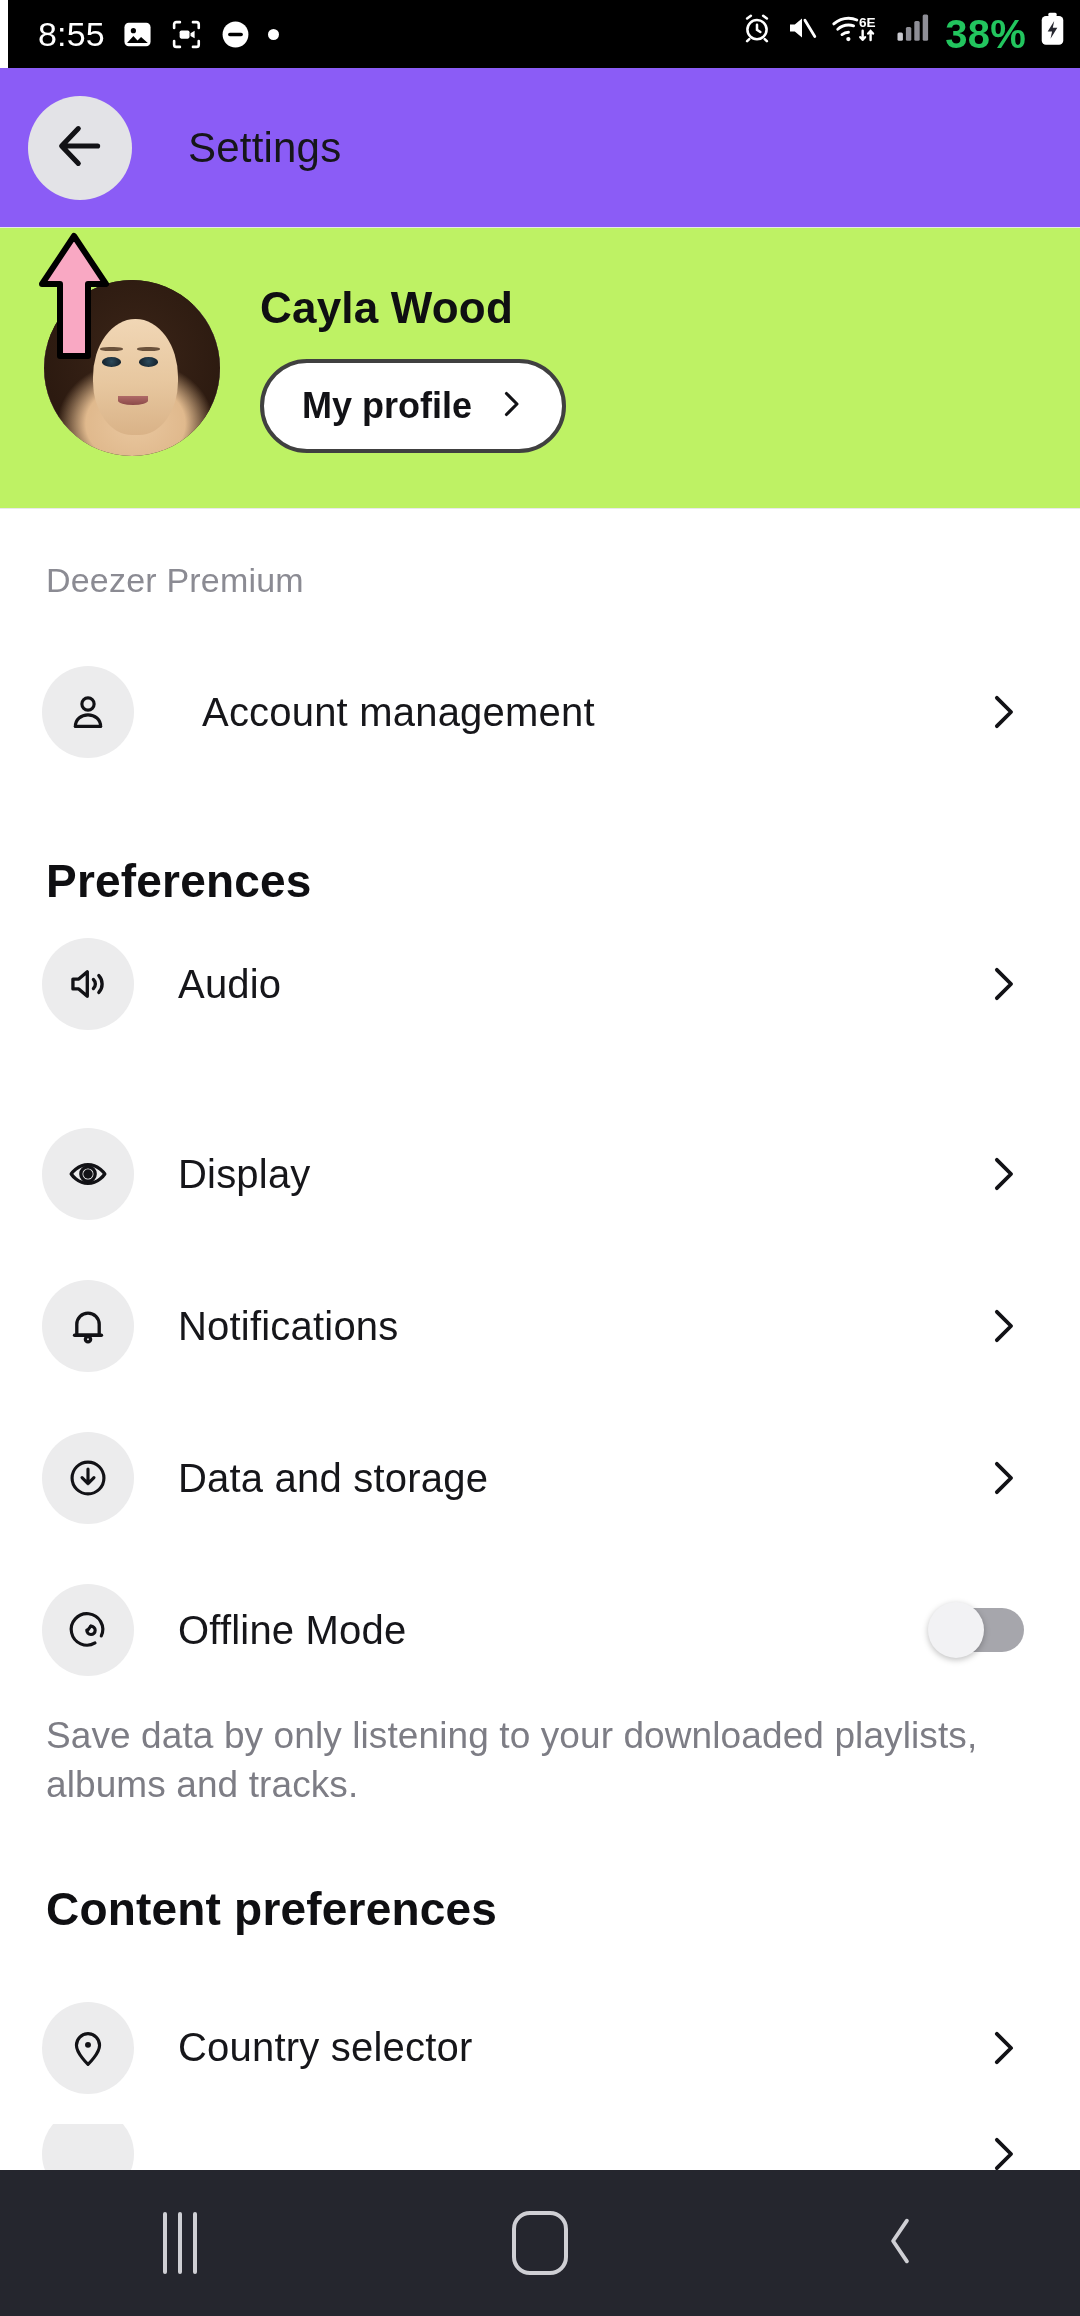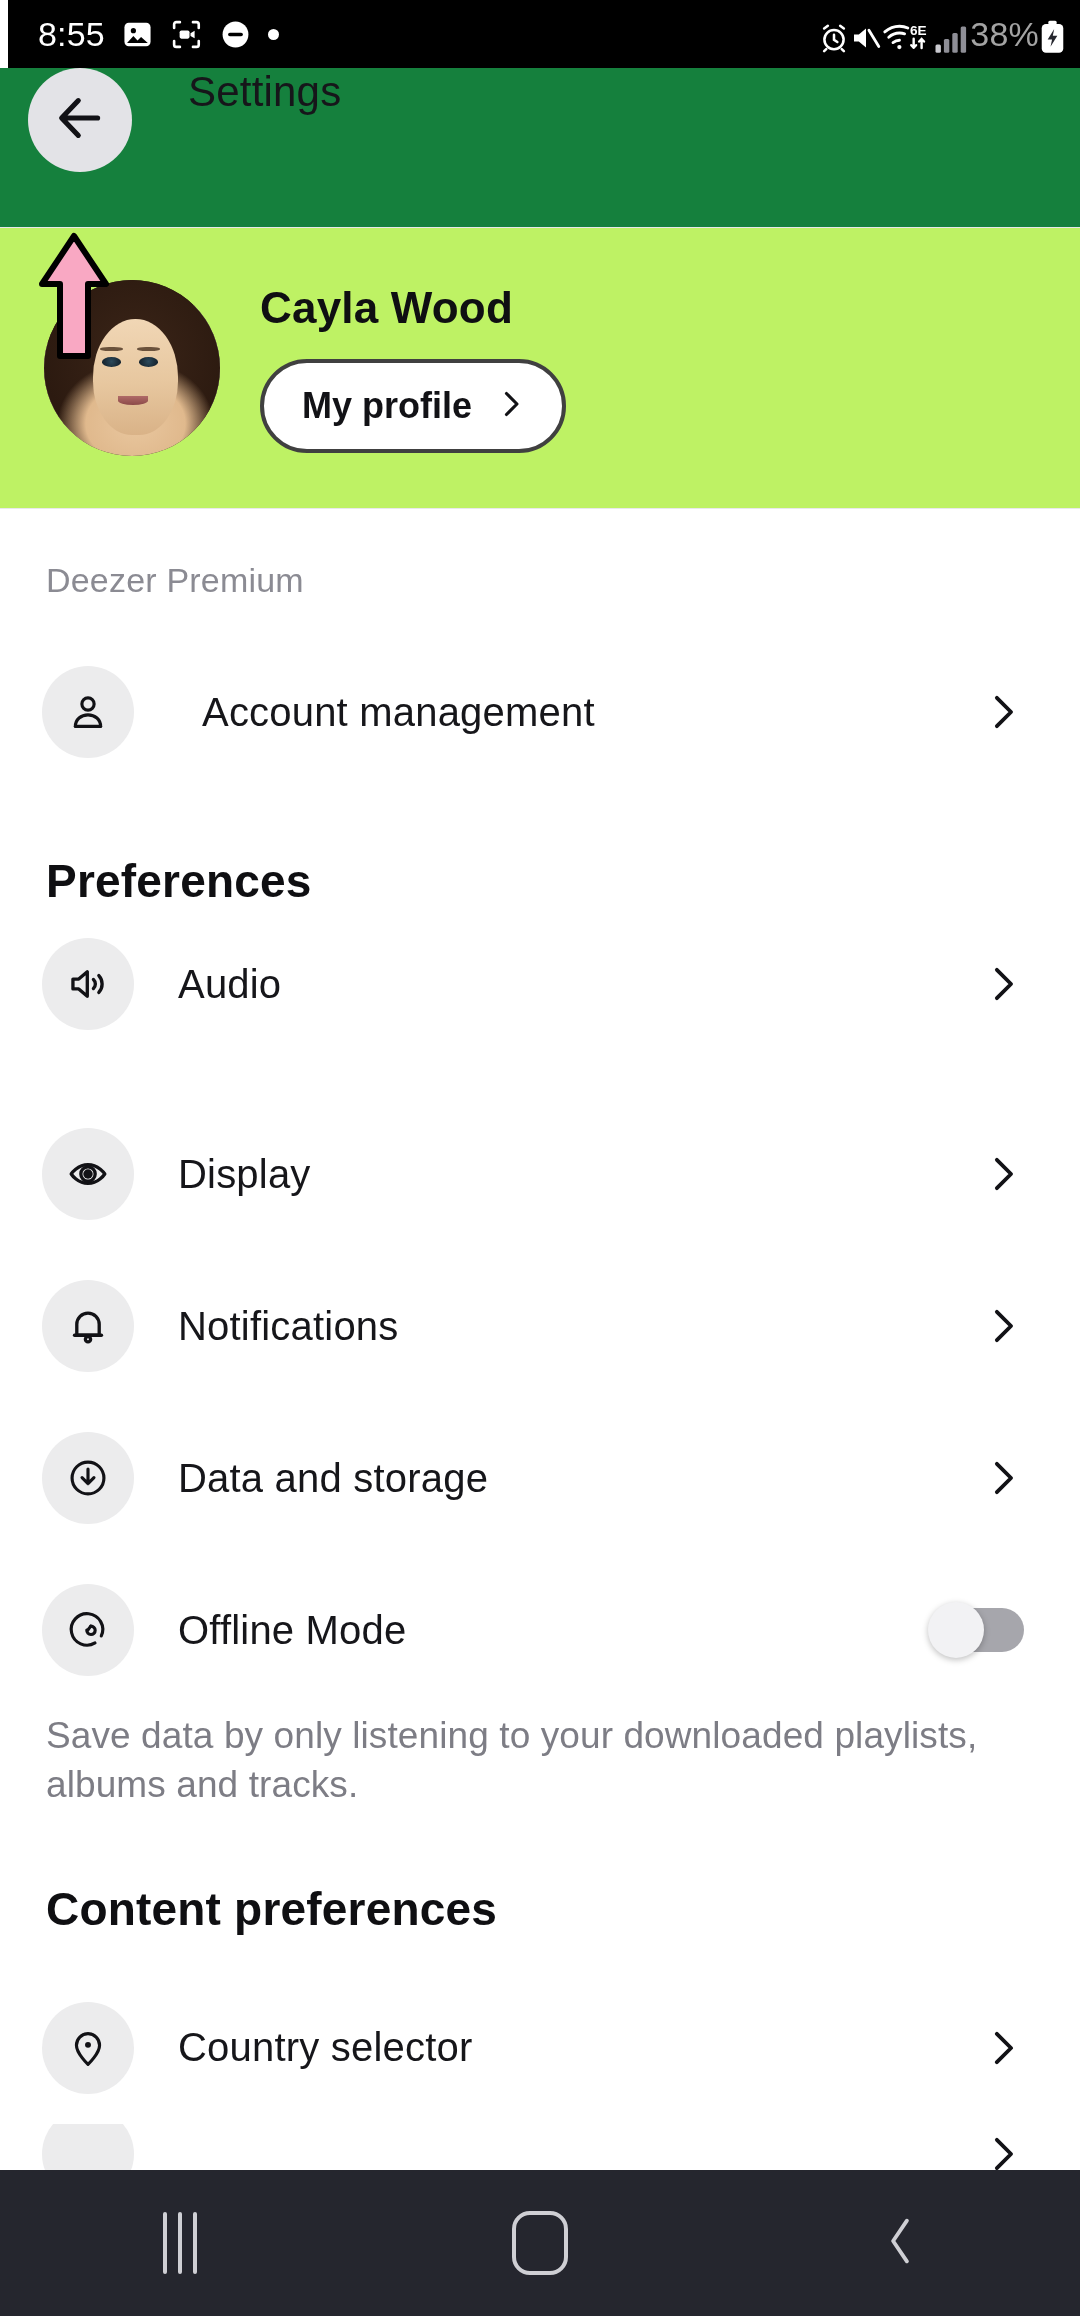--- a/index.html
+++ b/index.html
@@ -12,31 +12,31 @@
   #screen { position:relative; width:1080px; height:2316px; background:#ffffff; }
 
   
   .statusbar {
     position:absolute; top:0; left:8px; width:1080px; height:68px;
     background:#000000; color:#ffffff;
     display:flex; align-items:center; justify-content:space-between;
     padding:0 22px 0 30px;
   }
   .sb-left { display:flex; align-items:center; gap:16px; }
-  .sb-right { display:flex; align-items:flex-end; }
+  .sb-right { display:flex; align-items:flex-start; gap:13px; }
   .sb-time { font-size:34px; letter-spacing:0.2px; font-weight:400; color:#fff; }
   .sb-ico { display:flex; align-items:center; }
-  .sb-pct { font-size:34px; color:#a3a3a3; letter-spacing:0.2px; }
+  .sb-pct { font-size:40px; color:#22c55e; letter-spacing:0.2px;font-weight:bold; }
   .dot-ico { width:11px; height:11px; border-radius:50%; background:#fff; display:inline-block; }
 
   
   .appbar {
     position:absolute; top:68px; left:0; width:1080px; height:160px;
-    background:#15803d;
-    display:flex; padding-left:28px;
+    background:#8b5cf6;
+    display:flex; align-items:center; padding-left:28px;
     border-bottom:1px solid #e7e7ea;
   }
   .back-circle {
     width:104px; height:104px; border-radius:50%;
     background:#e3e3e7;
     display:flex; align-items:center; justify-content:center;
     flex:0 0 auto;
   }
   .appbar-title {
     font-size:42px; font-weight:400; color:#16161a;

